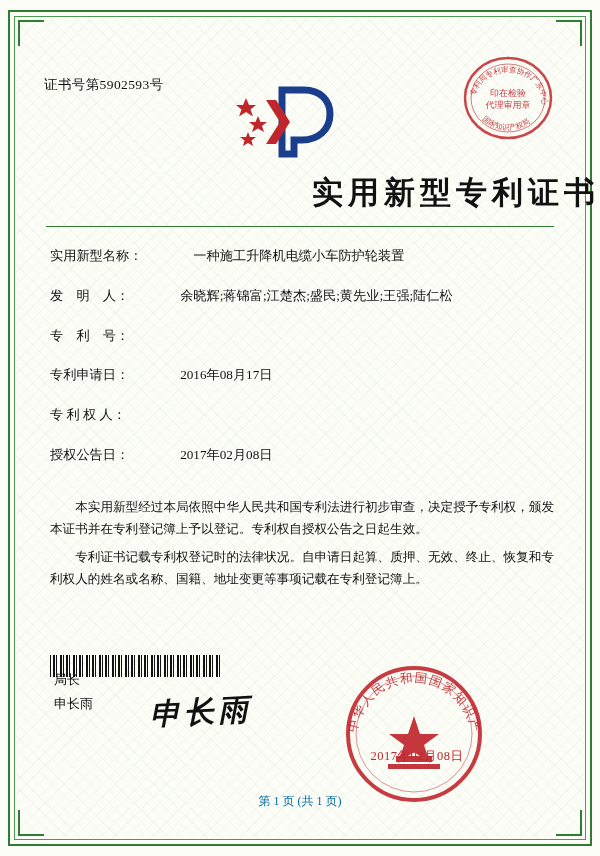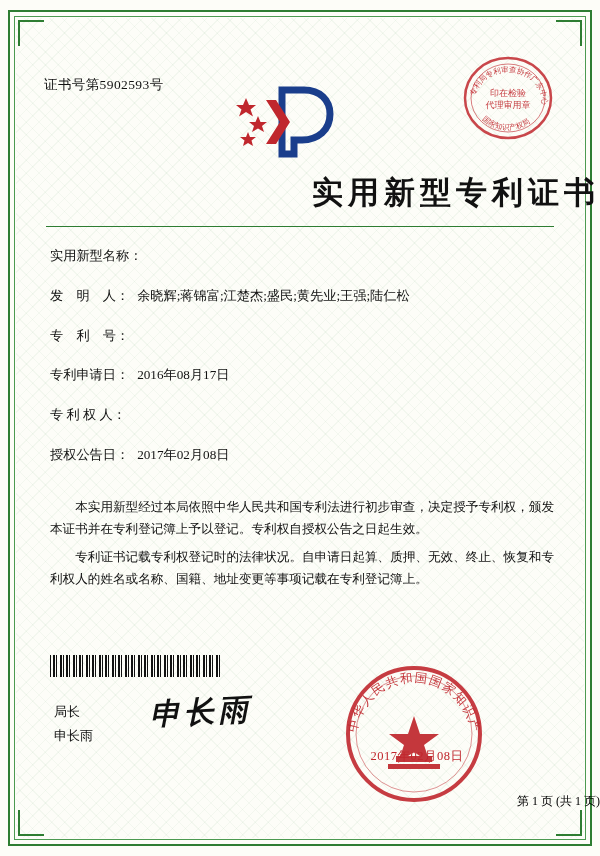--- a/index.html
+++ b/index.html
@@ -119,20 +119,21 @@
     right: 46px;
     top: 246px;
   }
   .field-row {
     display: flex;
     align-items: baseline;
     margin-bottom: 20px;
     font-size: 13.2px;
     line-height: 1.5;
     color: #111;
+    gap: 43px;
   }
   .field-label {
     flex: 0 0 auto;
     white-space: nowrap;
     margin-right: 8px;
   }
   .field-value {
     flex: 1 1 auto;
   }
 
@@ -164,21 +165,21 @@
         #111 0 1px, transparent 1px 3px,
         #111 3px 5px, transparent 5px 6px,
         #111 6px 7px, transparent 7px 10px,
         #111 10px 12px, transparent 12px 13px);
   }
 
   
   .sig-label {
     position: absolute;
     left: 54px;
-    top: 700px;
+    top: 668px;
     font-size: 13px;
     line-height: 1.85;
     color: #111;
   }
   .sig-script {
     position: absolute;
     left: 150px;
     top: 692px;
     font-size: 30px;
     font-family: "DejaVu Serif", "Liberation Serif", serif;
@@ -206,23 +207,23 @@
     font-size: 12.5px;
     color: #c0272d;
     letter-spacing: 0.5px;
   }
 
   .page-footer {
     position: absolute;
     left: 0;
     right: 0;
     top: 793px;
-    text-align: right;
+    text-align: center;
     font-size: 12px;
-    color: #000000;
+    color: #0369a1;
   }
 </style>
 </head>
 <body>
 
 <div class="page">
 
   <div class="border-outer"></div>
   <div class="border-inner"></div>
   <div class="texture"></div>
@@ -261,20 +262,21 @@
         </text>
       </svg>
     </div>
 
     <div class="main-title">实用新型专利证书</div>
     <div class="title-rule"></div>
 
     <div class="fields">
       <div class="field-row">
         <span class="field-label">实用新型名称：</span>
+        <span class="field-value">一种施工升降机电缆小车防护轮装置</span>
       </div>
       <div class="field-row">
         <span class="field-label">发　明　人：</span>
         <span class="field-value">余晓辉;蒋锦富;江楚杰;盛民;黄先业;王强;陆仁松</span>
       </div>
       <div class="field-row">
         <span class="field-label">专　利　号：</span>
       </div>
       <div class="field-row">
         <span class="field-label">专利申请日：</span>

